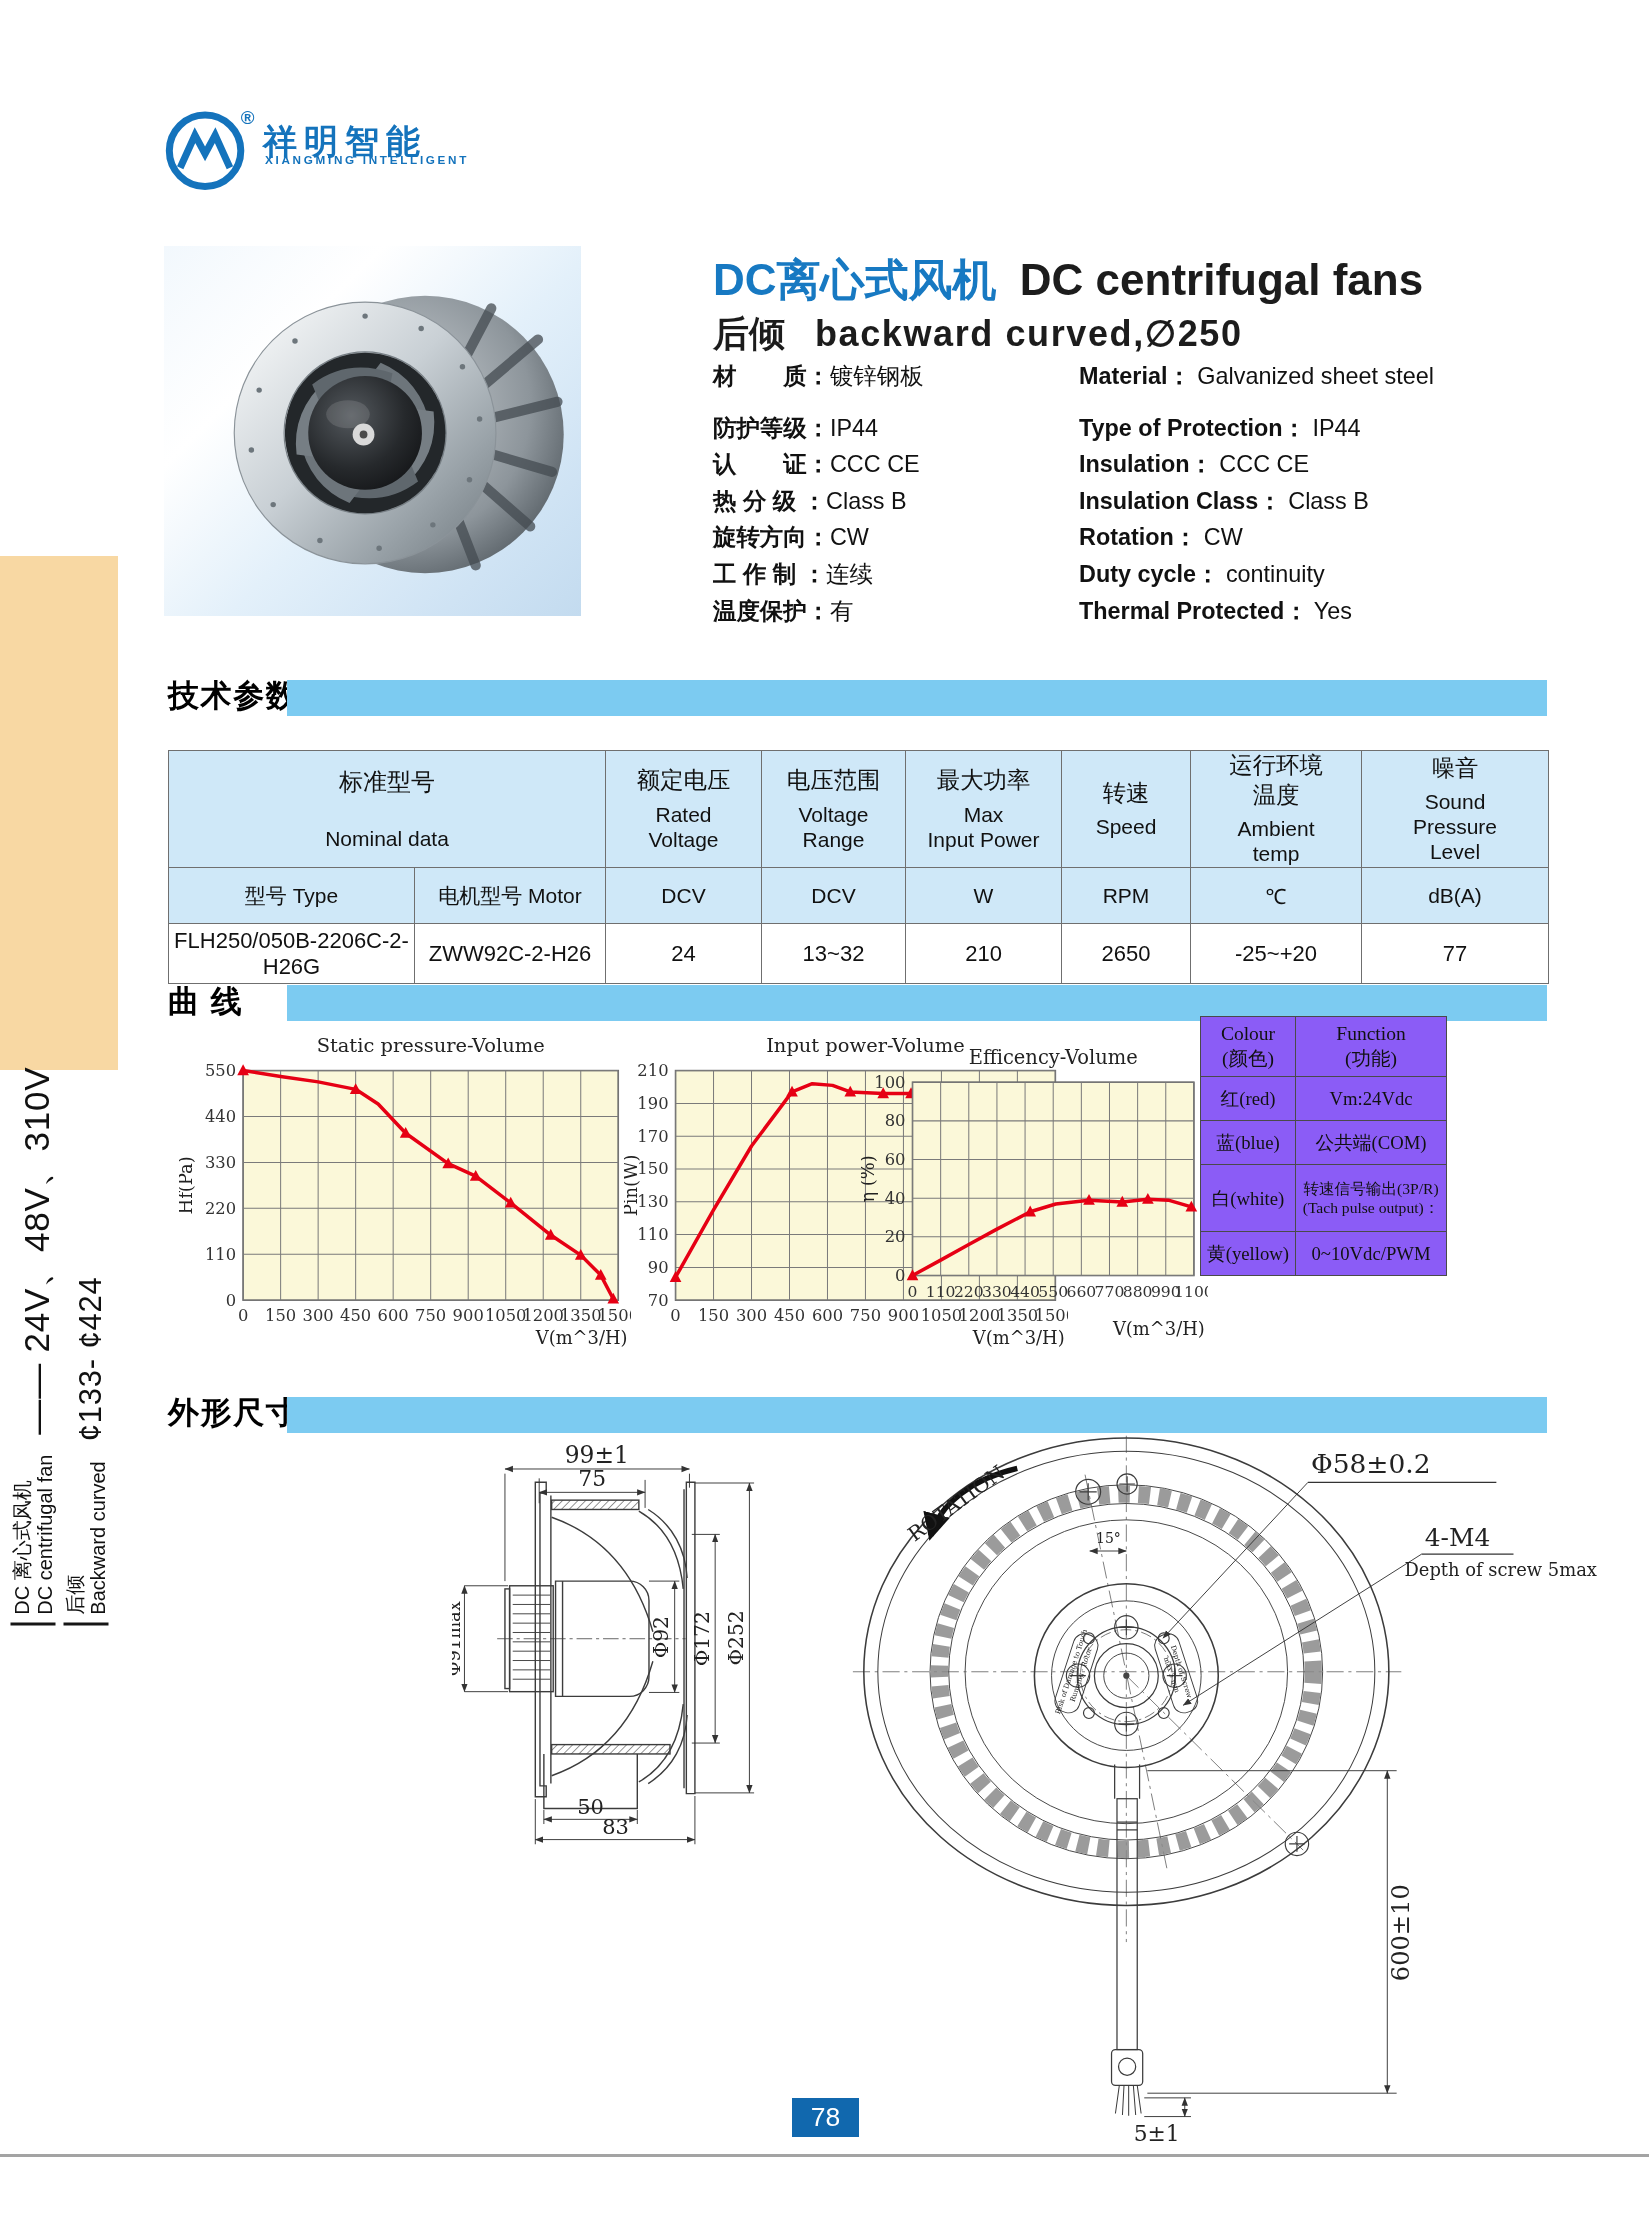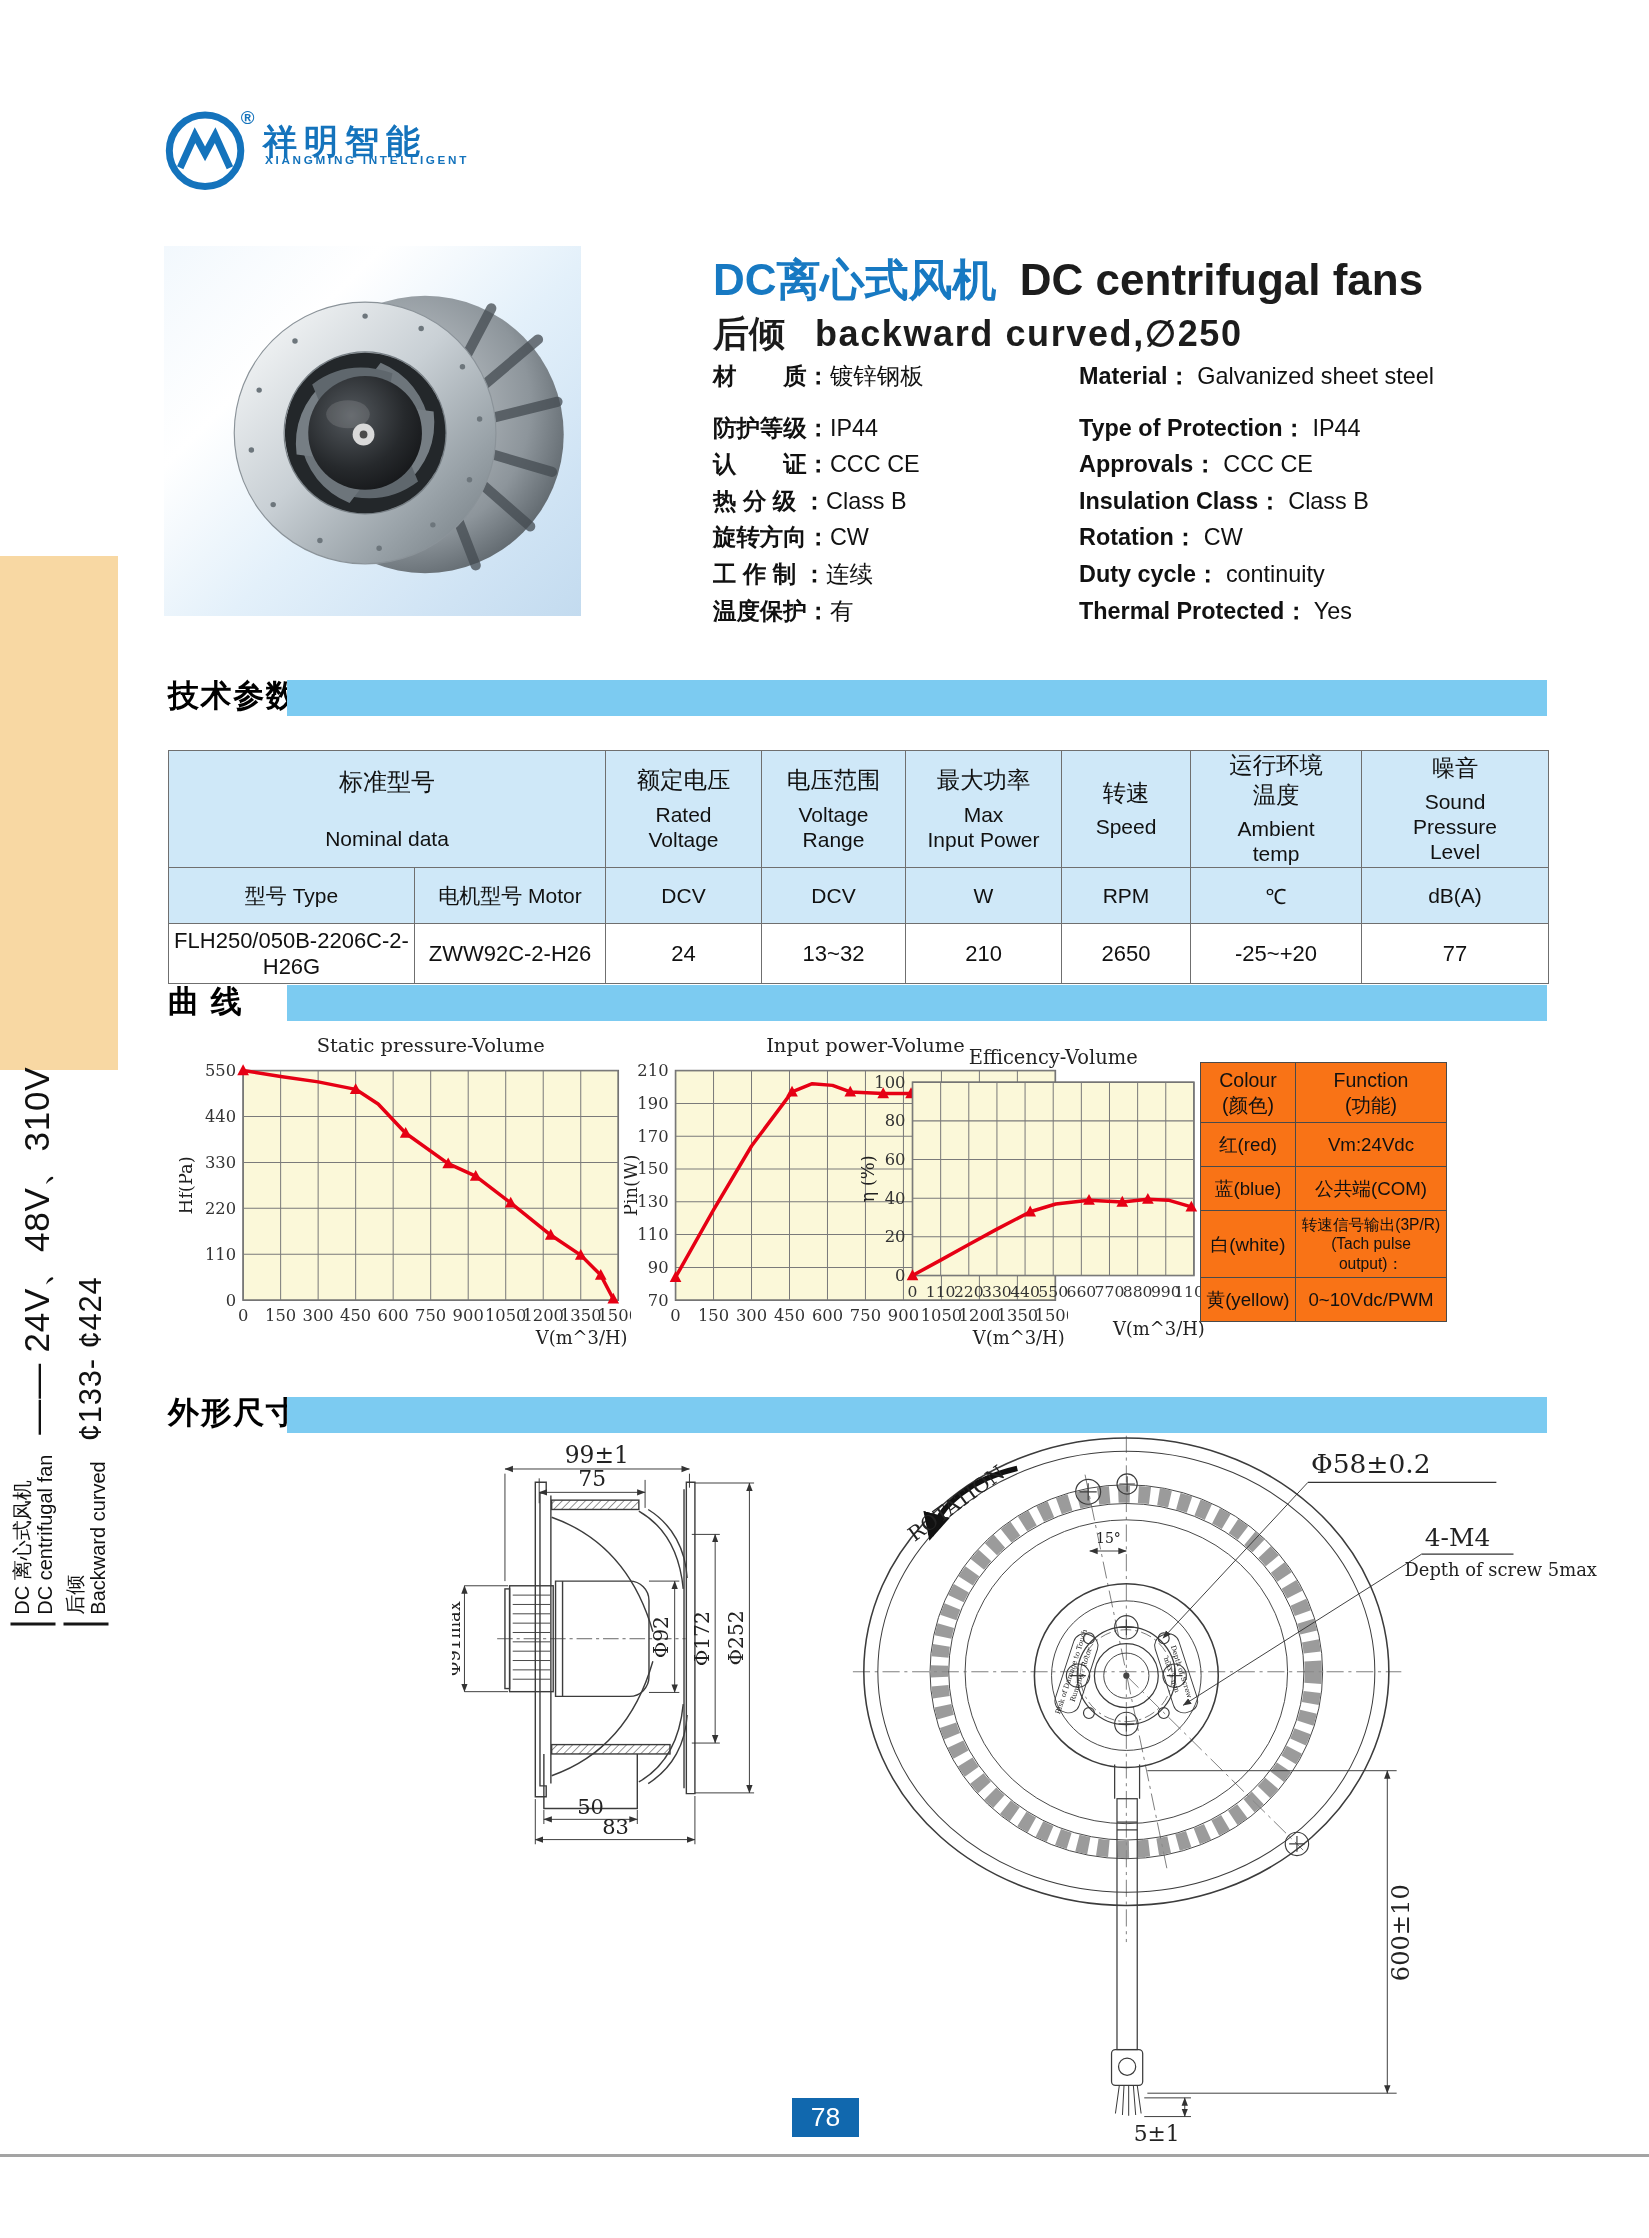--- a/index.html
+++ b/index.html
@@ -40,21 +40,21 @@
   #param-table td,#param-table th{border:1.6px solid #6f6f6f;text-align:center;vertical-align:middle;
       font-weight:normal;padding:0;}
   #param-table .hdr{background:#cfe8f8;}
   .h-cn{font-size:23.4px;white-space:pre-line;line-height:1.25;}
   .h-en{font-size:21px;white-space:pre-line;line-height:1.2;margin-top:6.2px;}
   .nominal-cell{display:flex;flex-direction:column;justify-content:space-around;height:114px;}
   .nominal-cell .h-cn{font-size:24px;}
   .unit-row td{font-size:21px;height:55px;background:#cfe8f8;}
   .data-row td{font-size:22px;height:59px;background:#fff;}
   
-  #wire-table{left:1200px;top:1062px;width:246px;border-collapse:collapse;table-layout:fixed;background:#f97316;}
+  #wire-table{left:1200px;top:1016px;width:246px;border-collapse:collapse;table-layout:fixed;background:#8b5cf6;font-family:Liberation Serif, serif;}
   #wire-table td{border:1.6px solid #4a4a4a;text-align:center;vertical-align:middle;font-size:18.7px;
      white-space:pre-line;line-height:1.25;padding:3.1px 1.6px;}
   #wire-table .wt-hdr td{font-size:19.5px;height:53px;font-weight:500;}
   #wire-table .small-fn{font-size:15.6px;}
   
   #page-num{left:792px;top:2098px;width:67px;height:39px;background:#1168ae;color:#fff;
      font-size:26.5px;display:flex;align-items:center;justify-content:center;}
   #footer-line{left:0;top:2154px;width:1649px;height:3.1px;background:#a3a3a3;}
 </style>
 </head>
@@ -180,21 +180,21 @@
   <div class="abs spec-row" style="top:360px">
     <span class="spec-cn-label">材　　质：</span><span>镀锌钢板</span>
     <span class="spec-en"><span class="spec-en-label">Material：</span> <span>Galvanized sheet steel</span></span>
   </div>
   <div class="abs spec-row" style="top:412px">
     <span class="spec-cn-label">防护等级：</span><span>IP44</span>
     <span class="spec-en"><span class="spec-en-label">Type of Protection：</span> <span>IP44</span></span>
   </div>
   <div class="abs spec-row" style="top:448px">
     <span class="spec-cn-label">认　　证：</span><span>CCC  CE</span>
-    <span class="spec-en"><span class="spec-en-label">Approvals：</span> <span>CCC  CE</span></span>
+    <span class="spec-en"><span class="spec-en-label">Insulation：</span> <span>CCC  CE</span></span>
   </div>
   <div class="abs spec-row" style="top:485px">
     <span class="spec-cn-label">热 分 级 ：</span><span>Class  B</span>
     <span class="spec-en"><span class="spec-en-label">Insulation Class：</span> <span>Class  B</span></span>
   </div>
   <div class="abs spec-row" style="top:521px">
     <span class="spec-cn-label">旋转方向：</span><span>CW</span>
     <span class="spec-en"><span class="spec-en-label">Rotation：</span> <span>CW</span></span>
   </div>
   <div class="abs spec-row" style="top:558px">

